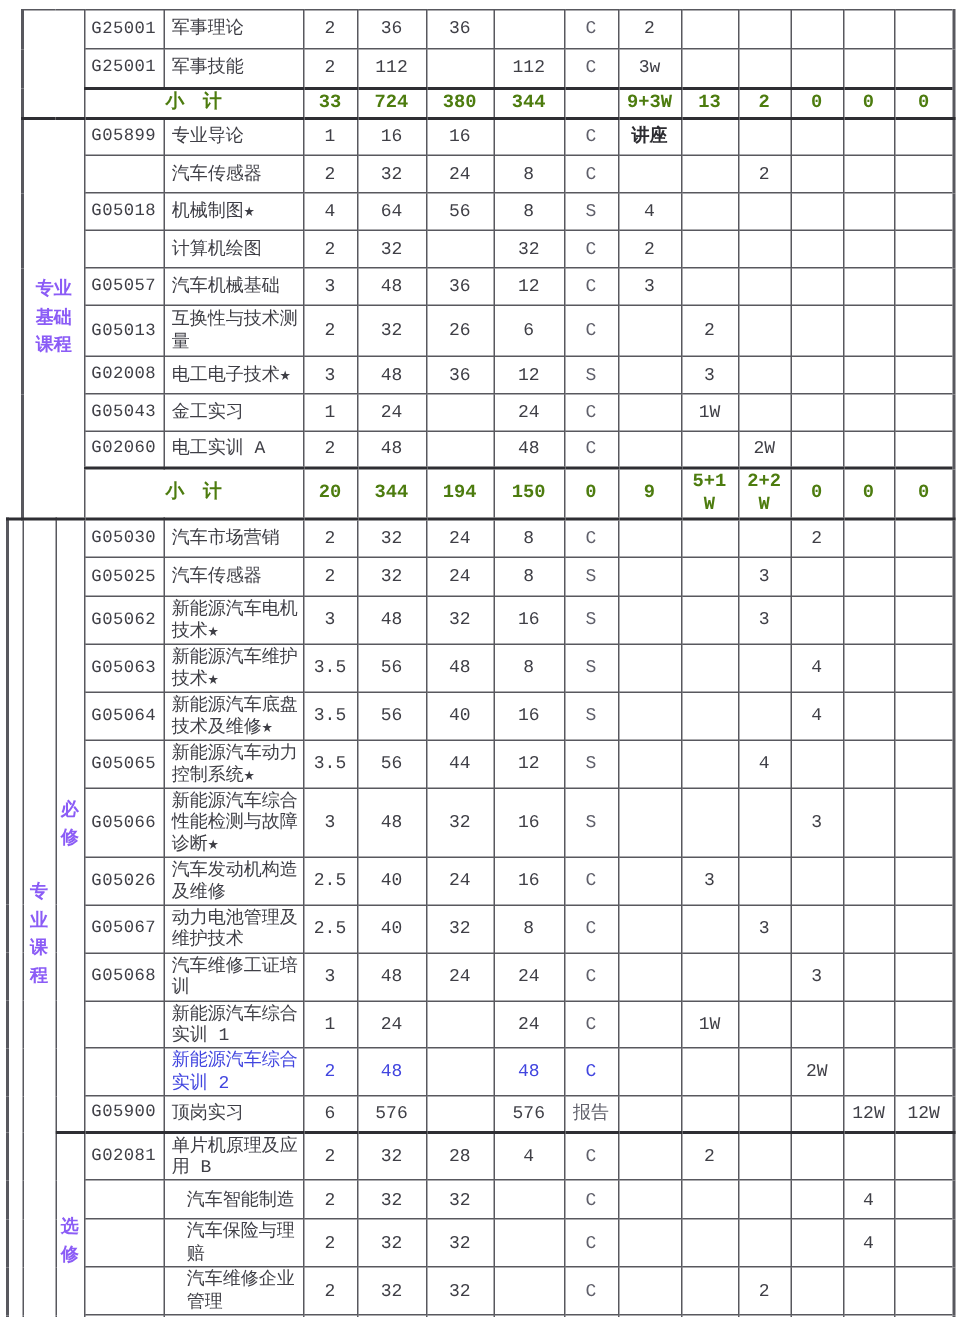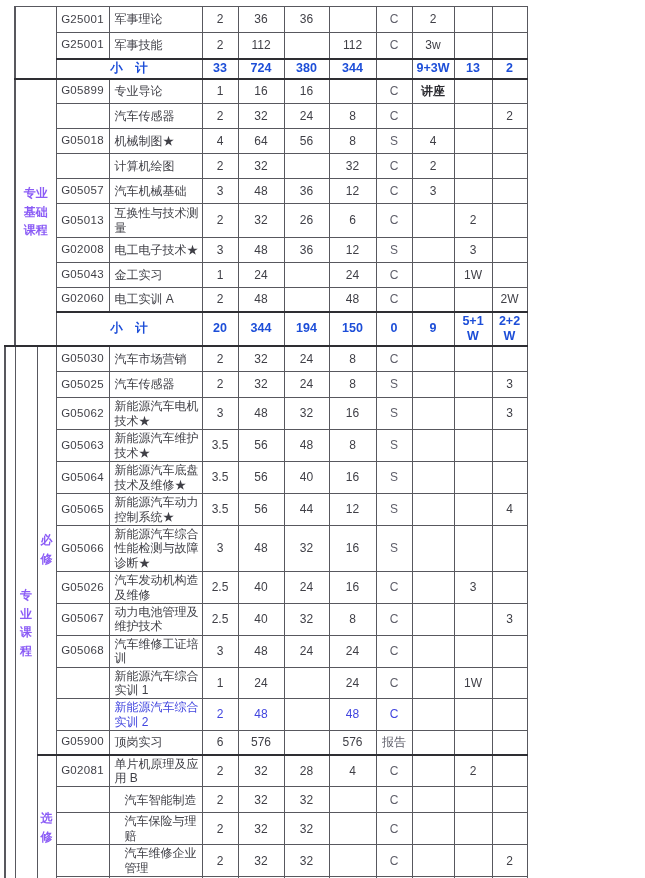--- a/index.html
+++ b/index.html
@@ -1,30 +1,30 @@
 <!DOCTYPE html>
 <html><head>
 <meta charset="utf-8">
 <style>
   html,body{margin:0;padding:0;background:#ffffff;}
-  .page{position:relative;width:528px;height:878px;background:#fff;overflow:hidden;
-        font-family:Liberation Sans, sans-serif;color:#3f3f46;}
+  .page{position:relative;width:645px;height:878px;background:#fff;overflow:hidden;
+        font-family:Liberation Mono, monospace;color:#3f3f46;}
   table.grid{position:absolute;left:4px;top:6px;border-collapse:collapse;table-layout:fixed;width:631px;}
   td{border:1px solid #58585e;text-align:center;vertical-align:middle;
      font-size:12px;line-height:1.2;padding:1px 2px;white-space:pre-line;overflow:hidden;}
   td.ghost{border:none;}
   td.strip{border-left-width:2px;}
   td.cat{font-weight:bold;color:#8b5cf6;padding:0;margin-top:34px;}
   td.cat.outer{border-left-width:2px;}
   .vert{margin:0 auto;line-height:1.55;word-break:break-all;}
   td.code{font-size:11.5px;letter-spacing:.3px;}
   td.name{text-align:left;padding-left:5px;}
   td.name.ind{padding-left:15px;}
   td.as{color:#5f5f6a;}
-  td.sum{font-weight:bold;font-size:12.5px;color:#1d4ed8;}
+  td.sum{font-weight:bold;font-size:12.5px;color:#4d7c0f;}
   td.bt{border-top:2px solid #2e2e33;}
   td.bb{border-bottom:2px solid #2e2e33;}
   td.b{font-weight:bold;color:#2b2b30;}
   tr.blue td{color:#4145df;}
   tr.blue td.v8{color:#3f3f46;}
   td.lastcol{border-right-width:2px;}
 </style>
 </head>
 <body>
 

